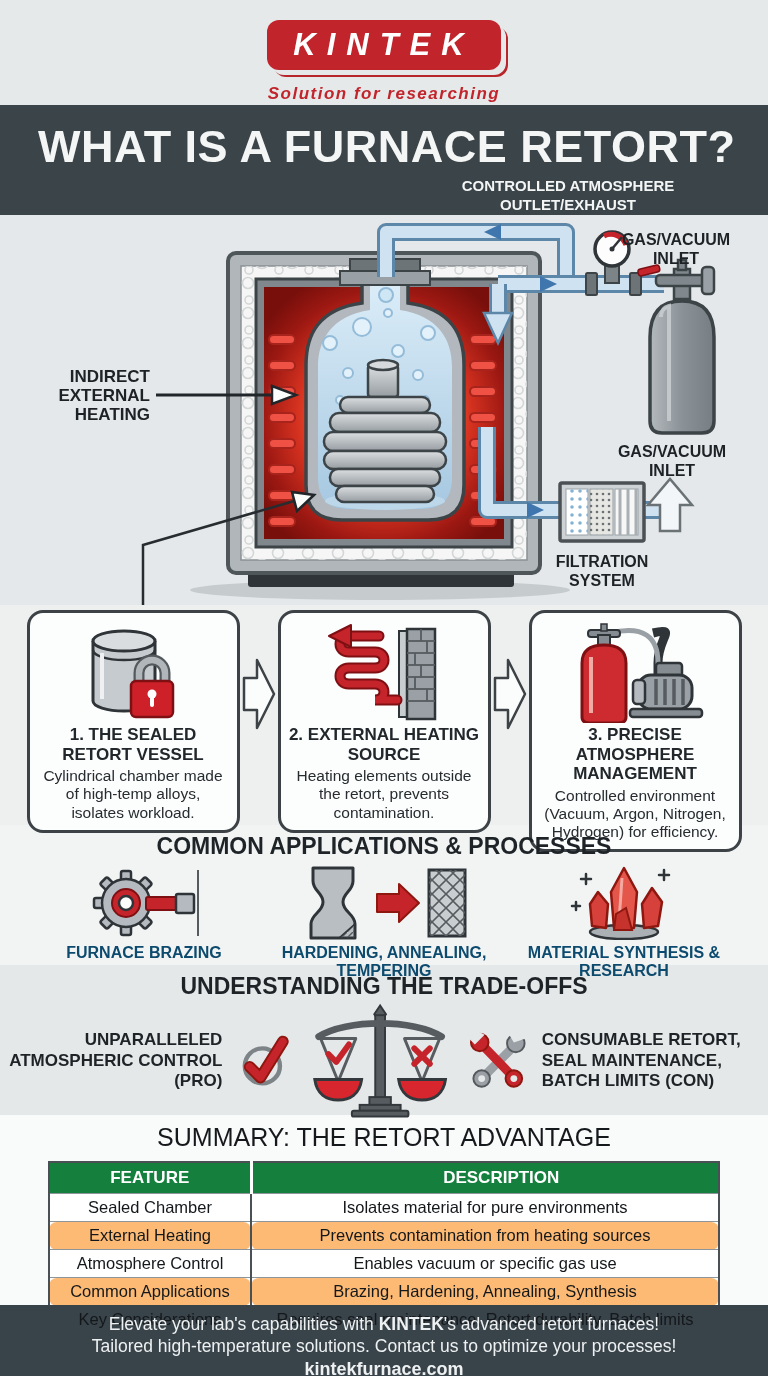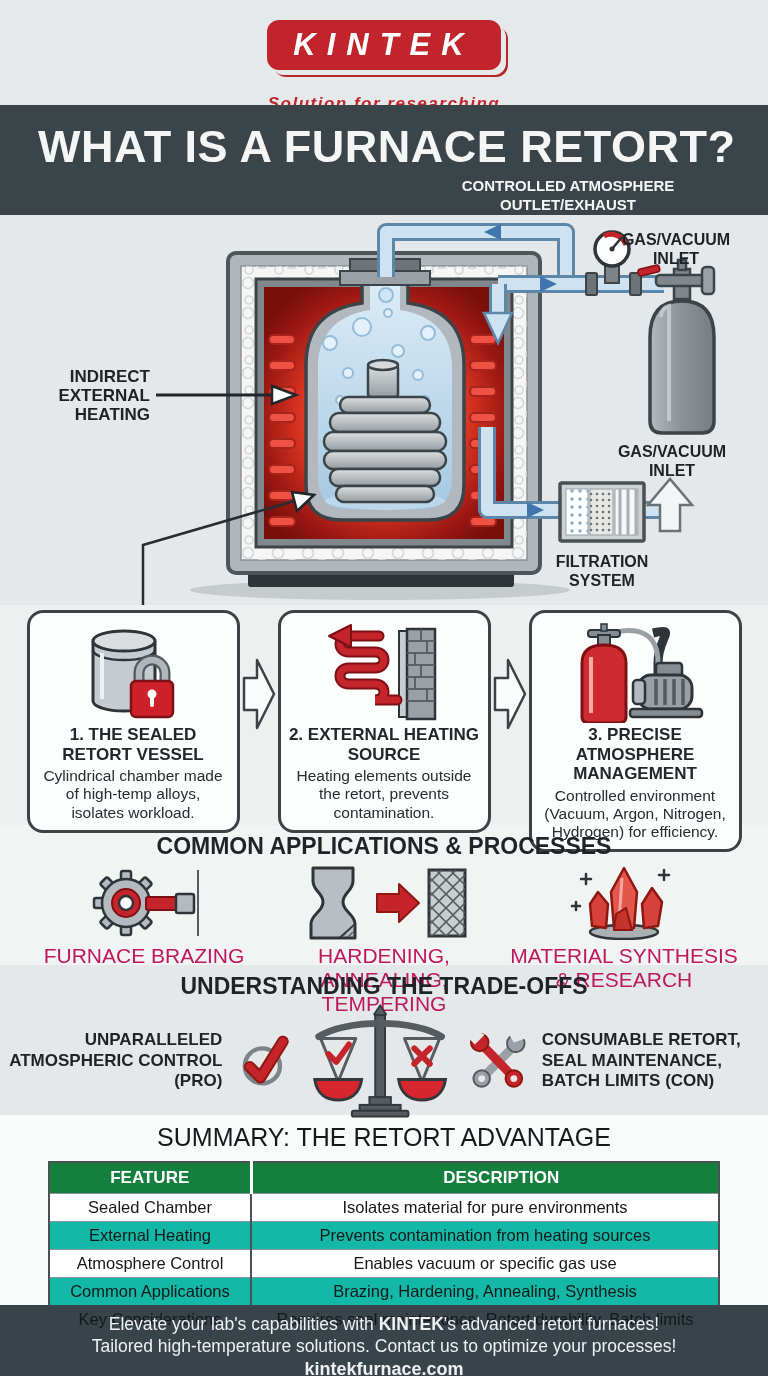--- a/index.html
+++ b/index.html
@@ -5,21 +5,21 @@
   * { margin:0; padding:0; box-sizing:border-box; }
   html,body { background:#cfd4d6; }
   body { font-family:"Liberation Sans", sans-serif; }
   .page { position:relative; width:768px; height:1376px; margin:0 auto; background:#e8ebec; overflow:hidden; }
 
   
   .logo-area { height:105px; background:#e6e9e9; text-align:center; }
   .logo-box { display:inline-block; margin-top:20px; padding:7px 26px; background:#c2242c; border-radius:12px;
               box-shadow:5px 5px 0 0 #e6e9e9, 7px 7px 0 0 #b8262b; }
   .logo-box span { font-style:italic; font-weight:bold; font-size:31px; color:#ffffff; letter-spacing:11px; }
-  .tagline { margin-top:24px; font-style:italic; font-weight:bold; font-size:17px; color:#c2242c; letter-spacing:1.5px; }
+  .tagline { margin-top:14px; font-style:italic; font-weight:bold; font-size:17px; color:#c2242c; letter-spacing:1.5px; }
 
   
   .title-band { position:relative; height:110px; background:#3a4449; color:#f4f6f6; }
   .title-band h1 { padding:16px 0 0 38px; font-size:45px; font-weight:bold; letter-spacing:.5px; white-space:nowrap; }
   .outlet-label { position:absolute; top:72px; right:70px; width:260px; text-align:center;
                   font-size:15px; font-weight:bold; line-height:1.25; }
 
   
   .diagram { height:390px; background:#e4e8ea; }
   .diagram svg { display:block; }
@@ -34,39 +34,39 @@
   .card h3 { font-size:17px; font-weight:bold; color:#22272b; line-height:1.15; margin-top:2px; }
   .card p { font-size:15.5px; color:#272c30; line-height:1.18; margin-top:3px; }
   .step-arrow { margin-top:48px; }
 
   
   .apps { height:140px; background:#f2f4f4; }
   .apps h2, .tradeoffs h2 { text-align:center; font-size:23px; font-weight:bold; color:#1e2327; padding-top:8px; }
   .apps-row { display:flex; justify-content:space-between; padding:4px 28px 0; }
   .app-item { width:232px; text-align:center; }
   .app-item .app-icon { height:76px; display:flex; align-items:flex-end; justify-content:center; }
-  .app-item .app-label { margin-top:4px; font-size:21px; font-weight:normal; color:#be185d; line-height:1.15; }
+  .app-item .app-label { margin-top:4px; font-size:16px; font-weight:bold; color:#0c4a6e; line-height:1.15; }
 
   
   .tradeoffs { height:150px; background:#e5e8e9; }
   .tradeoffs-row { display:flex; align-items:center; justify-content:center; margin-top:2px; gap:16px; }
   .pro-text { width:228px; text-align:right; font-size:17px; font-weight:bold; color:#1e2327; line-height:1.2; }
   .con-text { width:232px; text-align:left; font-size:17px; font-weight:bold; color:#1e2327; line-height:1.2; }
 
   
   .summary { height:190px; background:#f9fafa; }
   .summary h2 { text-align:center; font-size:25px; font-weight:normal; color:#16191c; padding-top:8px; }
   table.summary-table { width:672px; margin:9px auto 0; border-collapse:collapse; border:2px solid #4a5054; background:#fff; }
   table.summary-table th { background:#15803d; color:#fff; font-size:17px; font-weight:bold; padding:5px 4px;
                            border-right:3px solid #fdfdfd; }
   table.summary-table th:last-child { border-right:none;padding-left:36px; }
   table.summary-table td { font-size:16.5px; color:#14181b; text-align:center; padding:4px 6px;
                            border-top:1.5px solid #8d959a; }
   table.summary-table td:first-child { border-right:2px solid #4a5054; width:202px; }
-  table.summary-table tr.alt td { background:#14b8a6; }
+  table.summary-table tr.alt td { background:#fdba74;border-radius:8px; }
 
   
   .footer { height:71px; background:#39434a; color:#eef1f2; text-align:center; font-size:17.5px; line-height:1.28; padding-top:8px; }
   .footer b { font-weight:bold; }
   .footer .site { font-weight:bold; font-size:18px; }
 </style>
 </head>
 <body>
 
 <div class="page">

